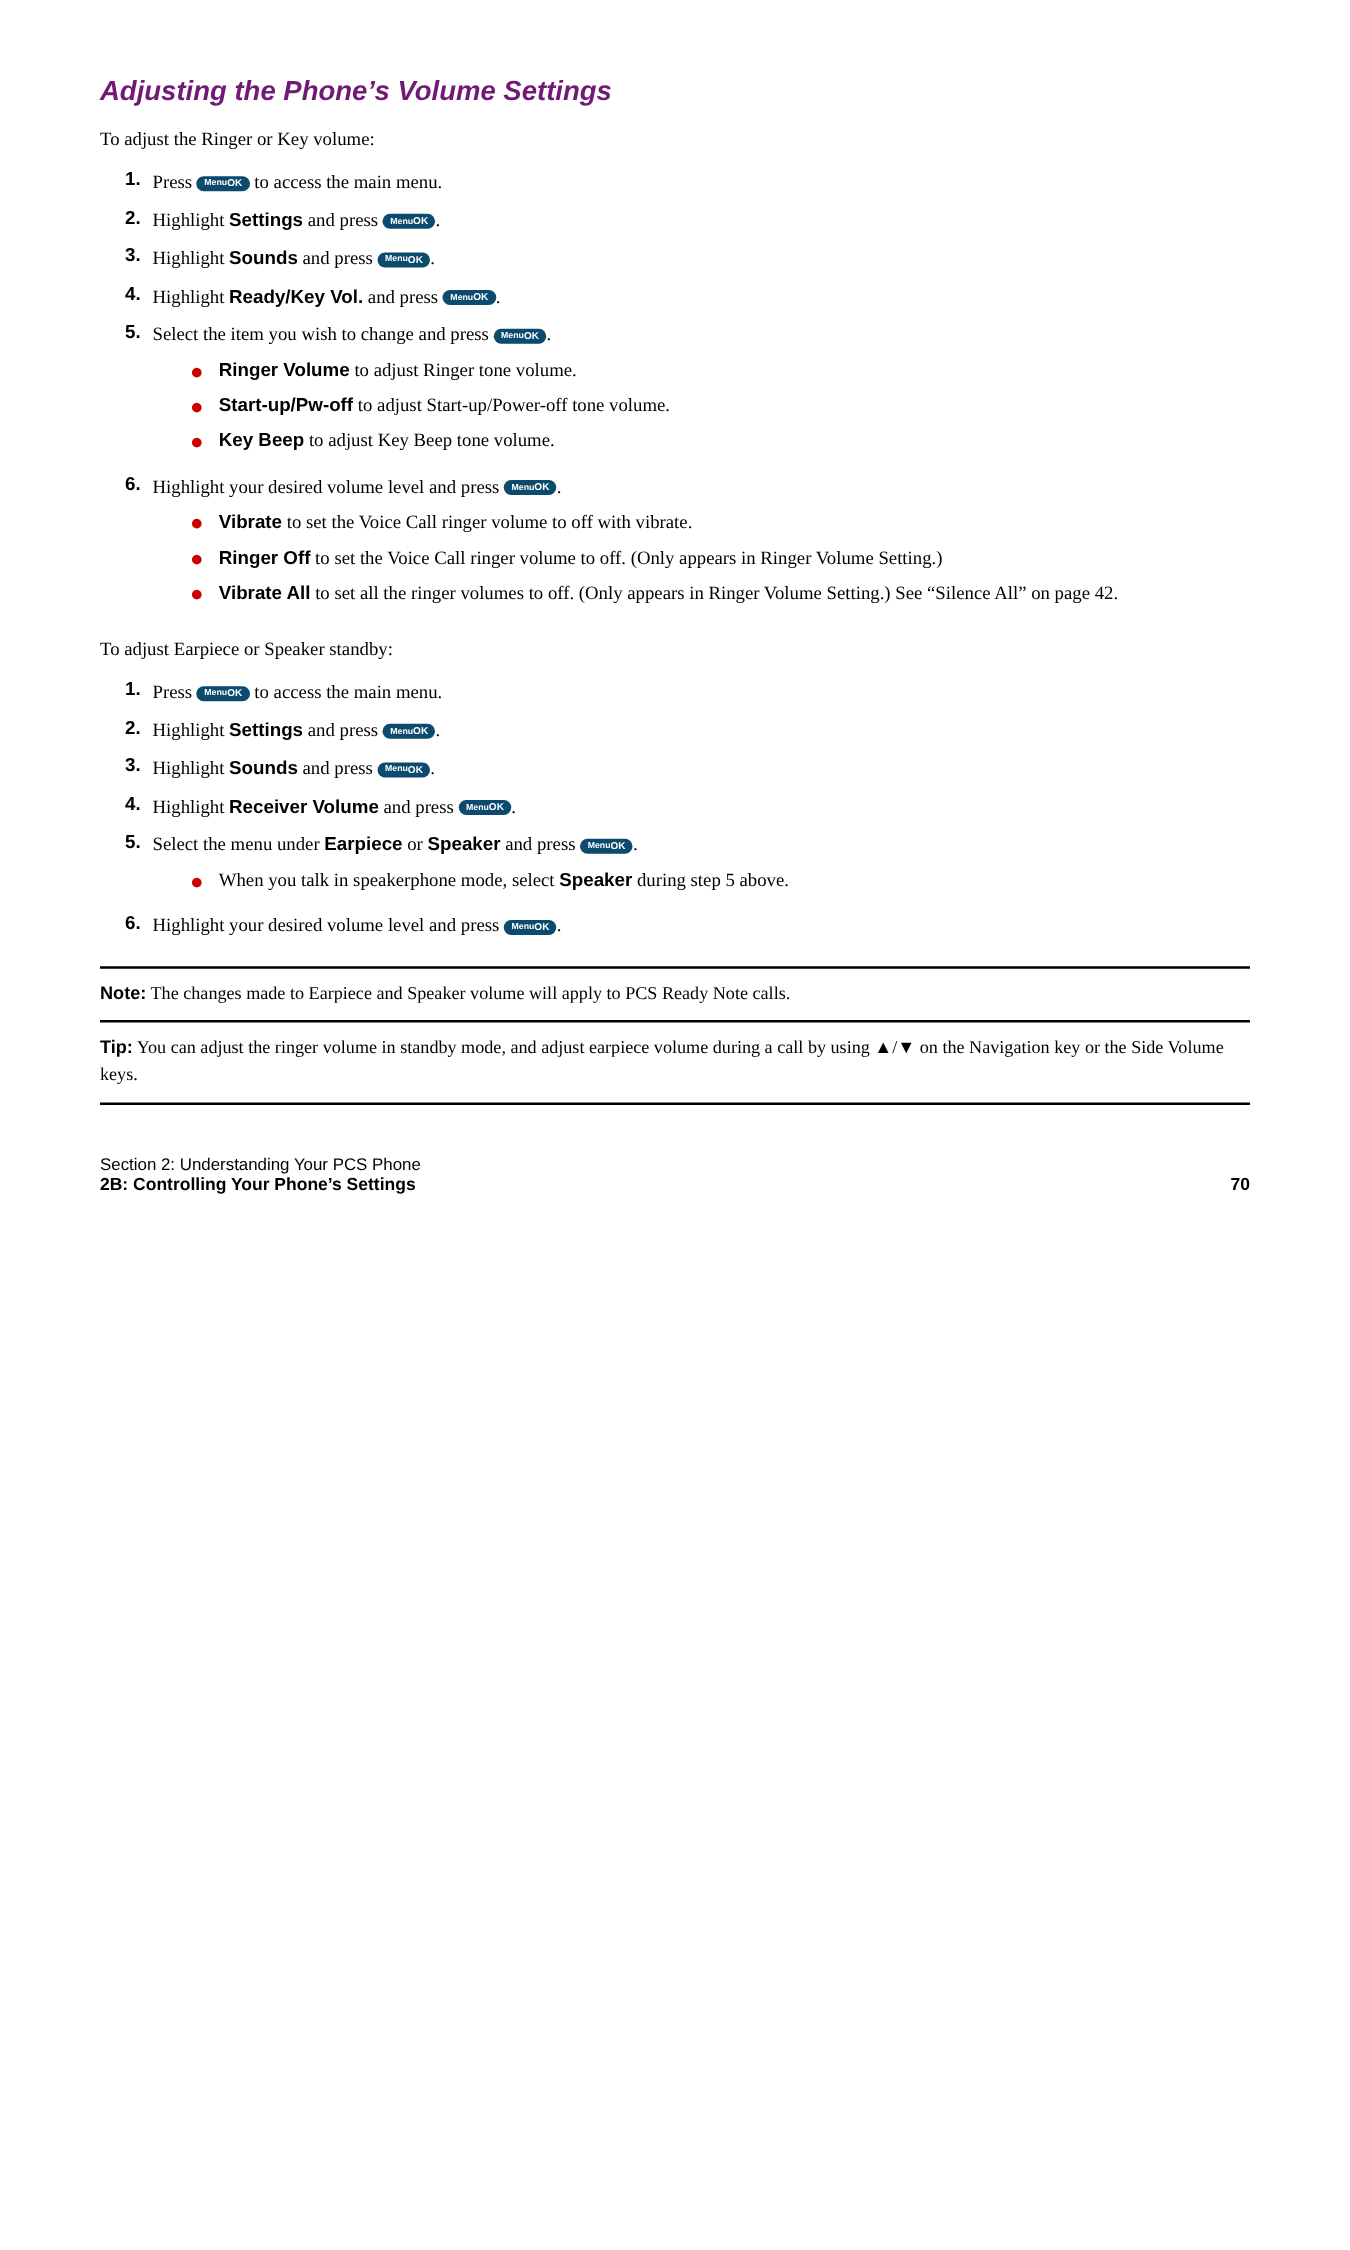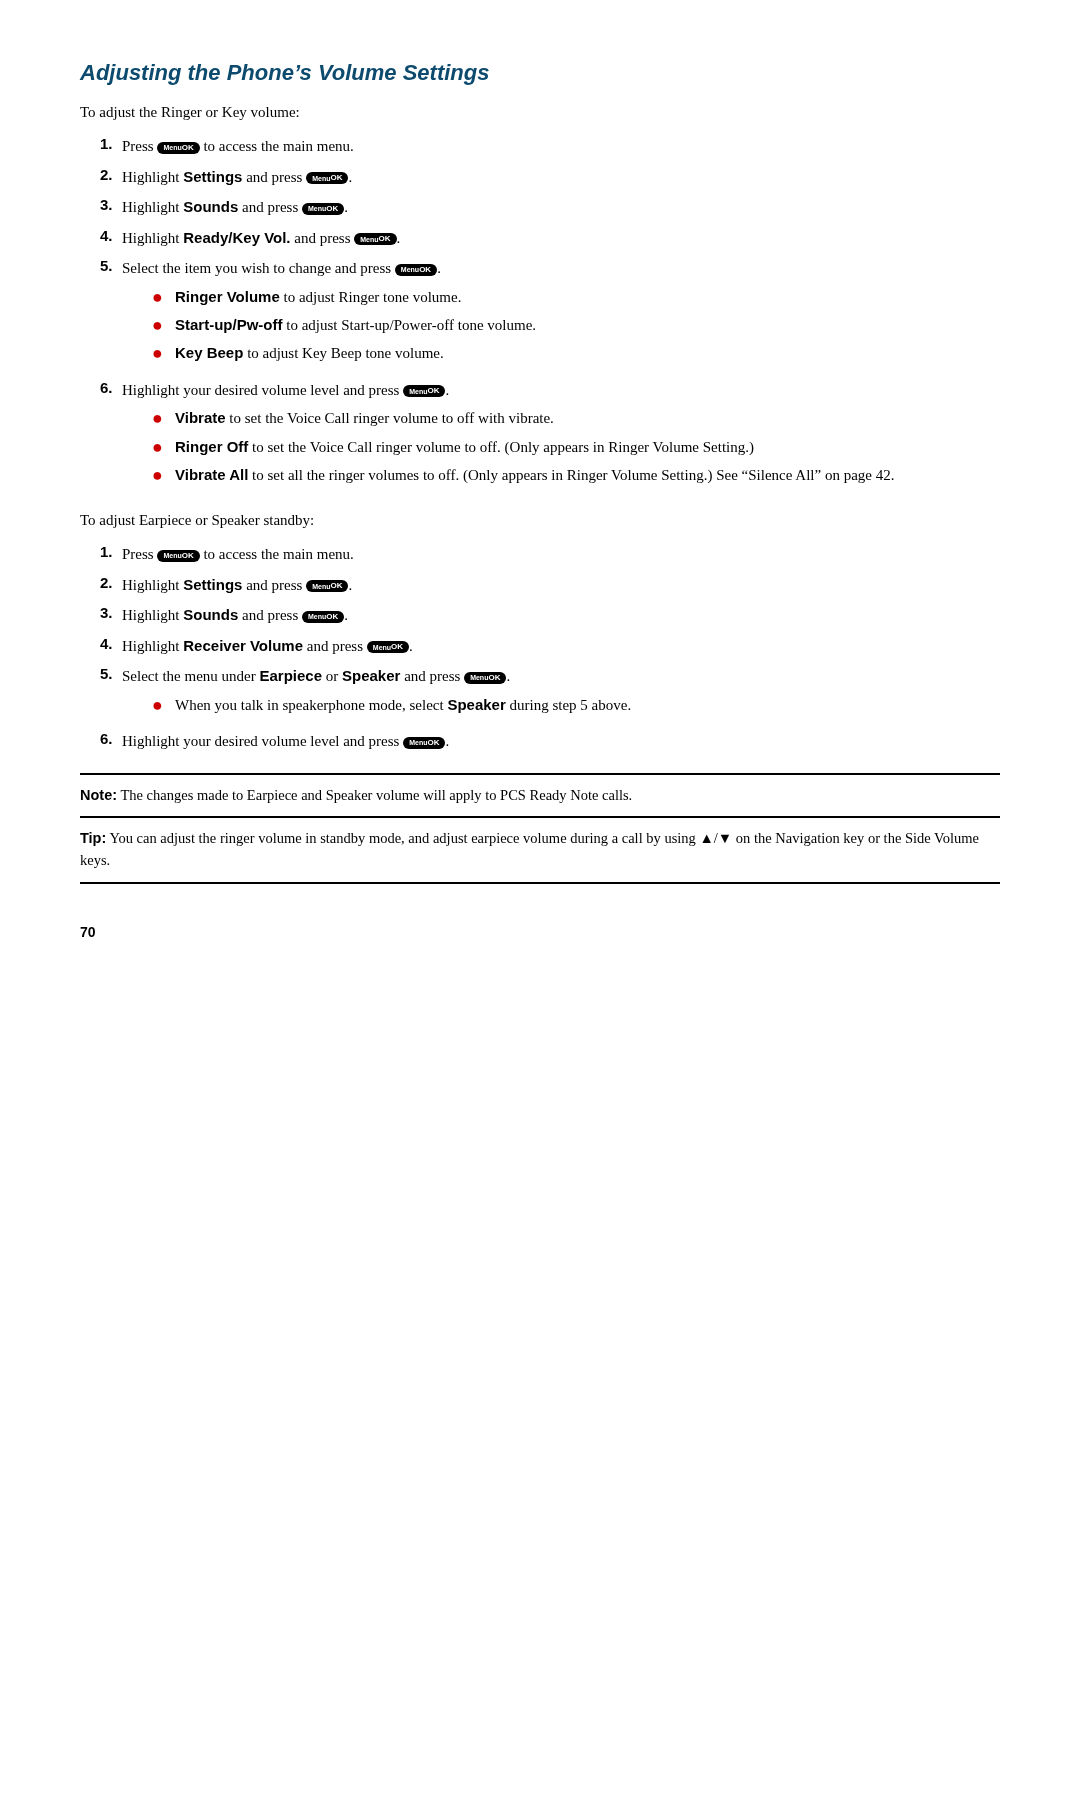--- a/index.html
+++ b/index.html
@@ -6,21 +6,21 @@
     body {
       background: #fff;
       font-family: Georgia, 'Times New Roman', serif;
       font-size: 15px;
       color: #000;
       width: 1080px;
       min-height: 1800px;
       padding: 60px 80px 40px 80px;
     }
     .page-title {
-      color: #0c4a6e;
+      color: #701a75;
       font-family: Arial, Helvetica, sans-serif;
       font-size: 22px;
       font-weight: bold;
       font-style: italic;
       margin-bottom: 18px;
     }
     .intro-text {
       font-size: 15px;
       margin-bottom: 14px;
     }
@@ -43,21 +43,21 @@
     }
     .numbered-list > li .content {
       flex: 1;
       font-size: 15px;
       line-height: 1.5;
     }
     .menu-btn {
       display: inline-flex;
       align-items: center;
       justify-content: center;
-      background: #000000;
+      background: #0c4a6e;
       color: #fff;
       border-radius: 12px;
       font-size: 9px;
       font-family: Arial, sans-serif;
       font-weight: bold;
       padding: 2px 6px;
       line-height: 1.2;
       vertical-align: middle;
       white-space: nowrap;
       letter-spacing: 0;
@@ -292,14 +292,18 @@
 </ol>
 
 <div class="note-box">
   <strong>Note:</strong><span> The changes made to Earpiece and Speaker volume will apply to PCS Ready Note calls.</span>
 </div>
 <div class="tip-box">
   <strong>Tip:</strong><span> You can adjust the ringer volume in standby mode, and adjust earpiece volume during a call by using ▲/▼ on the Navigation key or the Side Volume keys.</span>
 </div>
 
 <div class="footer">
+  <div class="footer-left">
+    <div>Section 2: Understanding Your PCS Phone</div>
+    <div class="section-bold">2B: Controlling Your Phone’s Settings</div>
+  </div>
   <div class="footer-right">70</div>
 </div>
 
 </body></html>

